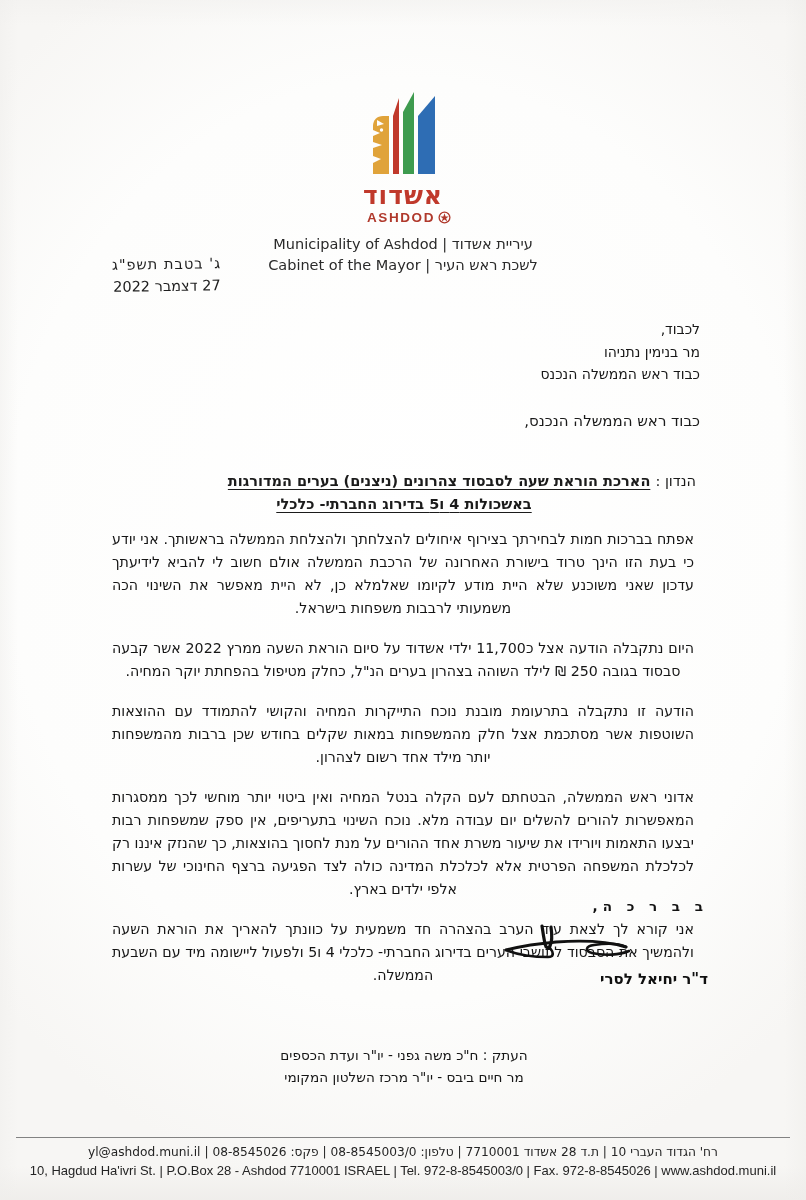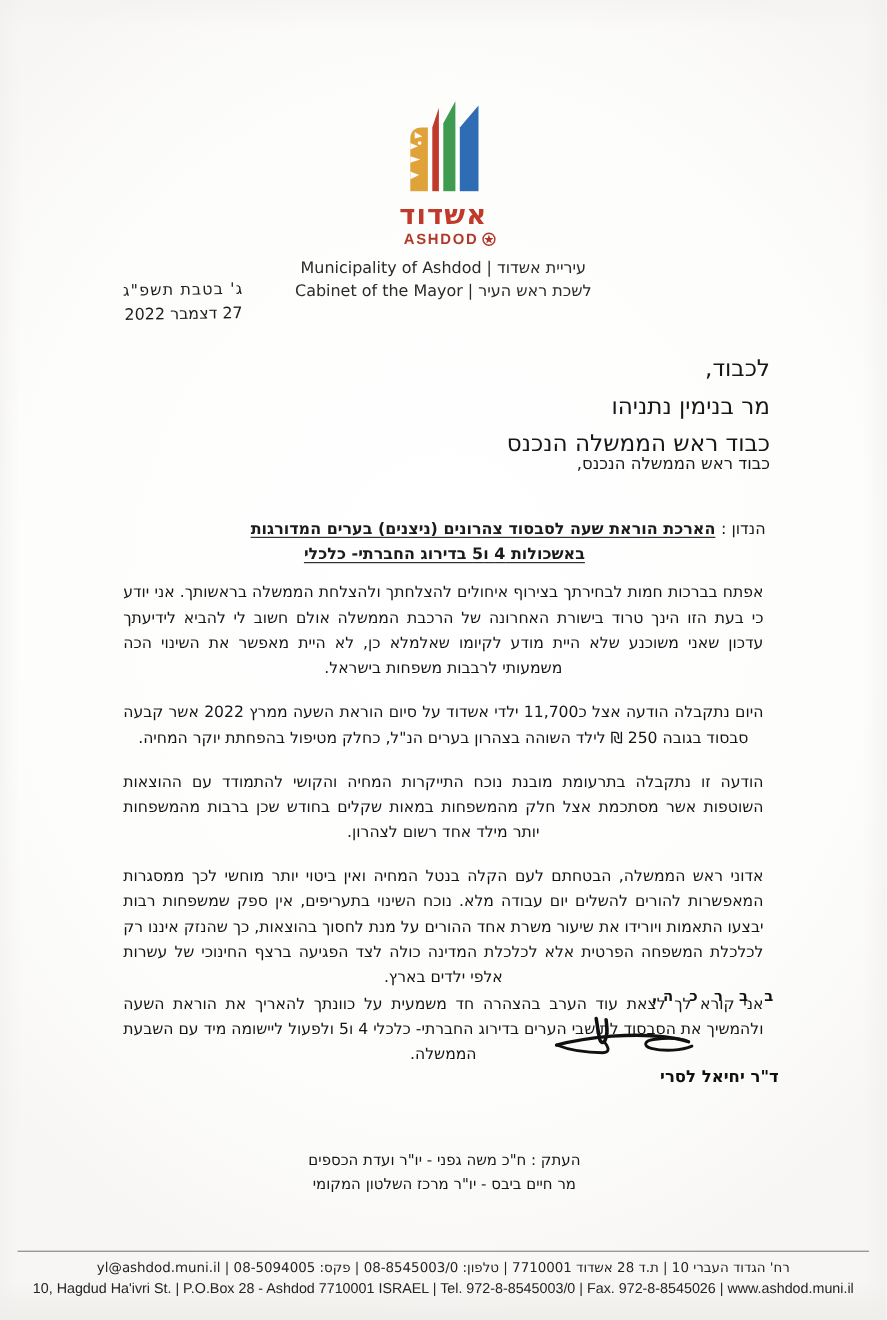--- a/index.html
+++ b/index.html
@@ -117,21 +117,21 @@
   
   .addressee {
     position: absolute;
     top: 318px;
     right: 106px;
     text-align: right;
     direction: rtl;
     line-height: 1.62;
   }
   .addressee-line {
-    font-size: 21px;
+    font-size: 14px;
     color: #171717;
     white-space: nowrap;
     unicode-bidi: plaintext;
     font-family: "DejaVu Sans", sans-serif;
   }
   .salutation {
     position: absolute;
     top: 412px;
     right: 106px;
     font-size: 15px;
@@ -182,21 +182,21 @@
     text-align: justify;
     text-align-last: center;
     color: #151515;
     margin: 0 0 15px 0;
     unicode-bidi: plaintext;
     font-family: "DejaVu Sans", sans-serif;
   }
   .para.p1 { margin-bottom: 17px; }
   .para.p2 { margin-bottom: 17px; }
   .para.p3 { margin-bottom: 17px; }
-  .para.p4 { margin-bottom: 1px; }
+  .para.p4 { margin-bottom: 17px; }
 
   
   .sign-block {
     position: absolute;
     top: 898px;
     right: 0;
     left: 0;
   }
   .sign-inner {
     width: 250px;
@@ -371,16 +371,16 @@
     </div>
   </div>
 
   <div class="cc-block">
     <div class="cc-line">העתק : ח"כ משה גפני  -  יו"ר ועדת הכספים</div>
     <div class="cc-line">מר חיים ביבס  -  יו"ר מרכז השלטון המקומי</div>
   </div>
 
   <div class="footer">
     <div class="footer-rule"></div>
-    <div class="footer-he">רח' הגדוד העברי 10 | ת.ד 28 אשדוד 7710001 | טלפון: 08-8545003/0 | פקס: 08-5094005 | yl@ashdod.muni.il</div>
+    <div class="footer-he">רח' הגדוד העברי 10 | ת.ד 28 אשדוד 7710001 | טלפון: 08-8545003/0 | פקס: 08-8545026 | yl@ashdod.muni.il</div>
     <div class="footer-en">10, Hagdud Ha'ivri St. | P.O.Box 28 - Ashdod 7710001 ISRAEL | Tel. 972-8-8545003/0 | Fax. 972-8-8545026 | www.ashdod.muni.il</div>
   </div>
 </div>
 
 </body></html>

